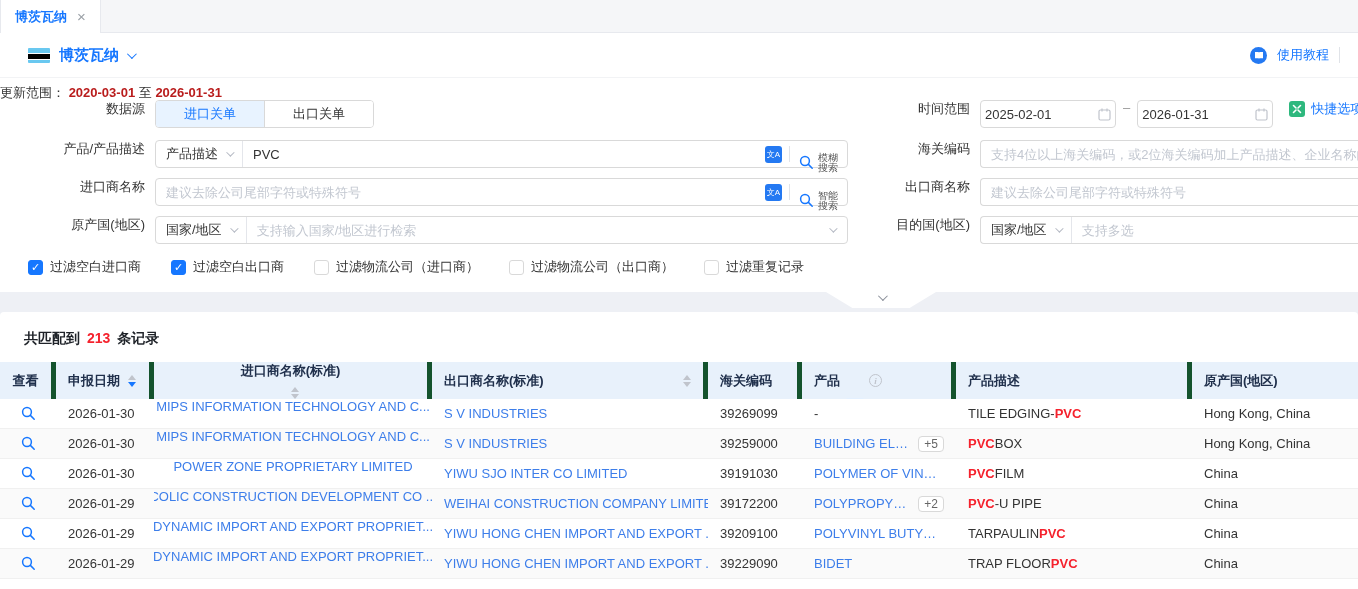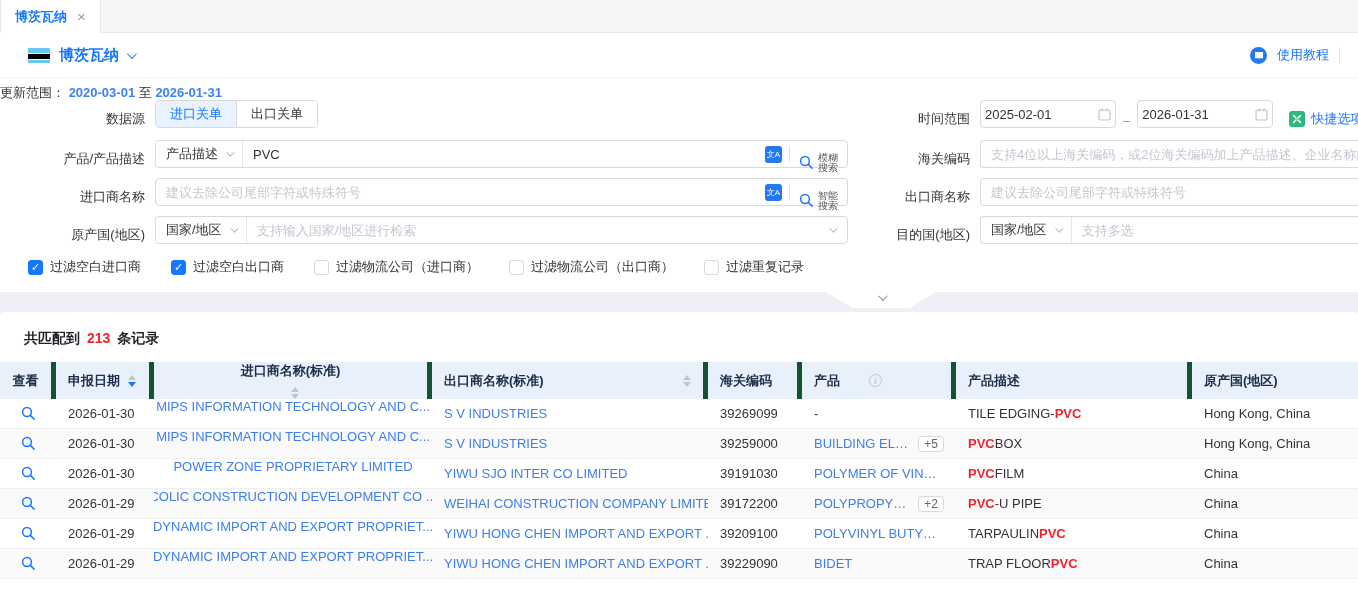--- a/index.html
+++ b/index.html
@@ -22,45 +22,45 @@
   .chev { display:inline-block; width:7px; height:7px; border-right:1.6px solid currentColor;
     border-bottom:1.6px solid currentColor; transform:rotate(45deg) translateY(-2px); }
   .ph-chev { color:#1677ff; margin-left:8px; }
   .ph-right { margin-left:auto; display:flex; align-items:center; gap:10px; color:#1677ff; }
   .tut-ic { width:17px; height:17px; border-radius:50%; background:#2479f2; display:inline-flex;
     align-items:center; justify-content:center; }
   .vdiv { width:1px; height:16px; background:#e0e3e8; }
 
   
   .filterpanel { position:relative; background:#fff; height:215px; border-top:1px solid #f2f3f5; }
-  .frow { position:absolute; display:flex; align-items:flex-end; }
+  .frow { position:absolute; display:flex; align-items:flex-start; }
   .flabel { text-align:right; color:#333; margin-right:10px; flex:none; }
   .lw { width:130px; } .rw { width:100px; }
 
   .seg { display:flex; border:1px solid #d9d9d9; border-radius:4px; overflow:hidden; height:28px; }
-  .seg-btn { padding:0 14px; display:flex; align-items:center; background:#fff; cursor:pointer; }
+  .seg-btn { padding:0 28px; display:flex; align-items:center; background:#fff; cursor:pointer; }
   .seg-btn.active { background:#e8f3ff; color:#1677ff; }
   .seg-btn + .seg-btn { border-left:1px solid #d9d9d9; }
 
   .ctrl { display:flex; align-items:center; border:1px solid #d9d9d9; border-radius:4px; height:28px; background:#fff; }
   .sel { display:flex; align-items:center; gap:8px; padding:0 10px; height:100%;
     border-right:1px solid #e4e6eb; flex:none; cursor:pointer; }
   .sel .chev,.tail-chev { color:#b3b8c2; width:6px; height:6px; }
   .inp { flex:1; height:100%; display:flex; align-items:center; padding:0 10px; min-width:0; }
   .inp input { border:none; outline:none; width:100%; font:inherit; color:#333; background:transparent; }
   .inp input::placeholder { color:#c2c7d0; }
   .trans-ic { width:17px; height:17px; border-radius:3px; background:#2479f2; color:#fff; font-size:8px;
     display:inline-flex; align-items:center; justify-content:center; flex:none; letter-spacing:0; cursor:pointer; }
   .ctrl .vdiv { margin:0 7px; }
   .srch-btn { display:flex; align-items:center; gap:4px; padding:0 9px 0 2px; cursor:pointer; flex:none;margin-top:17px; }
   .srch-txt { font-size:10px; line-height:10px; color:#555; }
   .open-ended { border-right:none; border-top-right-radius:0; border-bottom-right-radius:0; }
 
   .upd { position:absolute; top:6px; left:990; white-space:nowrap; }
-  .upd b { color:#3b82f6; }
+  .upd b { color:#b91c1c; }
   .datebox { width:136px; padding:0 4px; justify-content:space-between; }
   .datebox .dval { color:#333; }
   .quick { display:flex; align-items:center; gap:6px; color:#1677ff; white-space:nowrap; cursor:pointer; }
   .quick-ic { width:16px; height:16px; border-radius:3px; background:#2eb87e; display:inline-flex;
     align-items:center; justify-content:center; flex:none; }
 
   .cbrow { display:flex; gap:30px; align-items:center; }
   .cb { display:flex; align-items:center; gap:7px; cursor:pointer; }
   .cb-box { width:15px; height:15px; border-radius:3px; border:1px solid #d9d9d9; background:#fff;
     display:inline-flex; align-items:center; justify-content:center; color:#fff; font-size:11px; }

